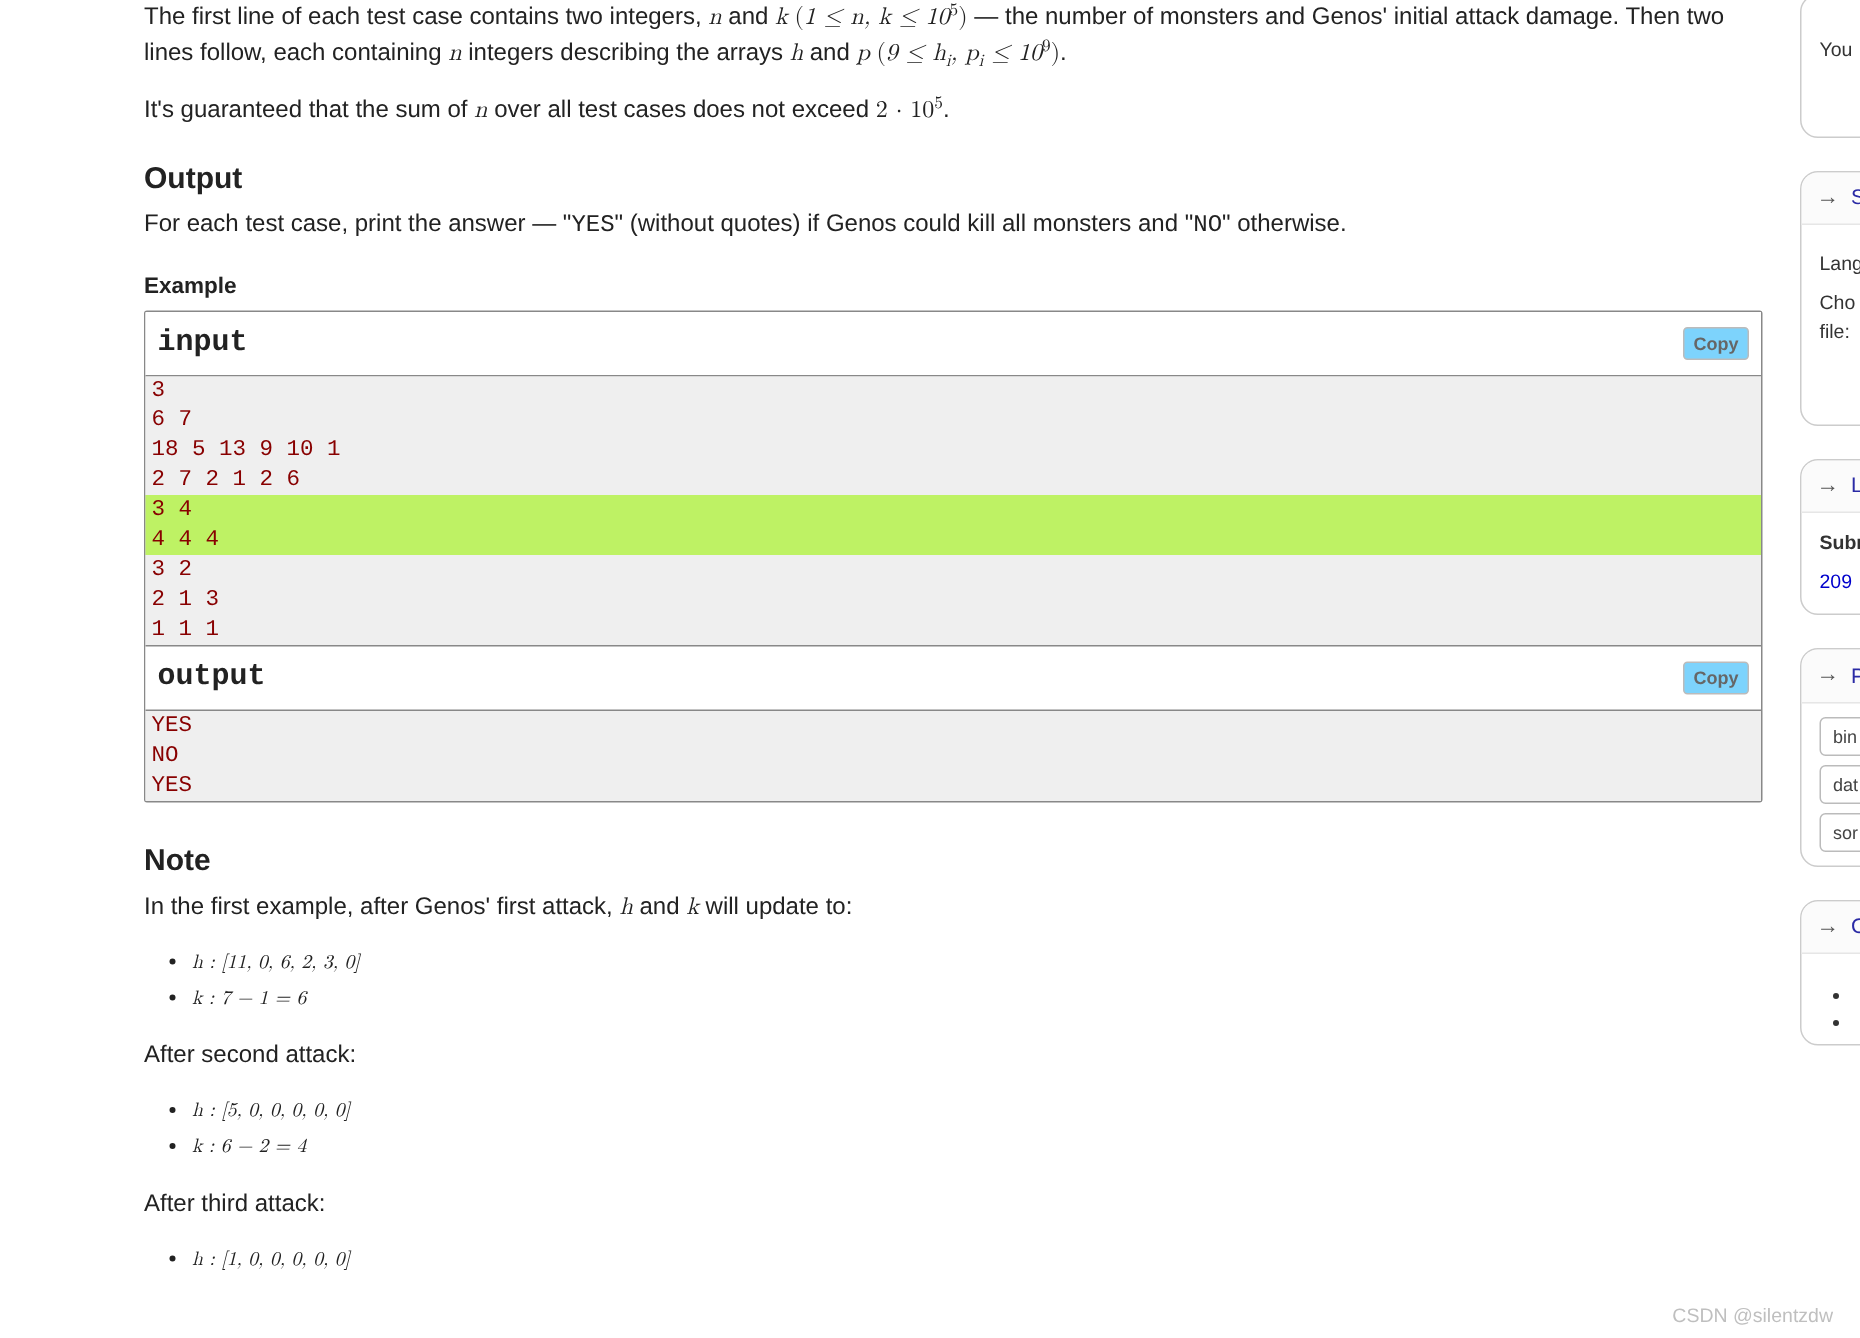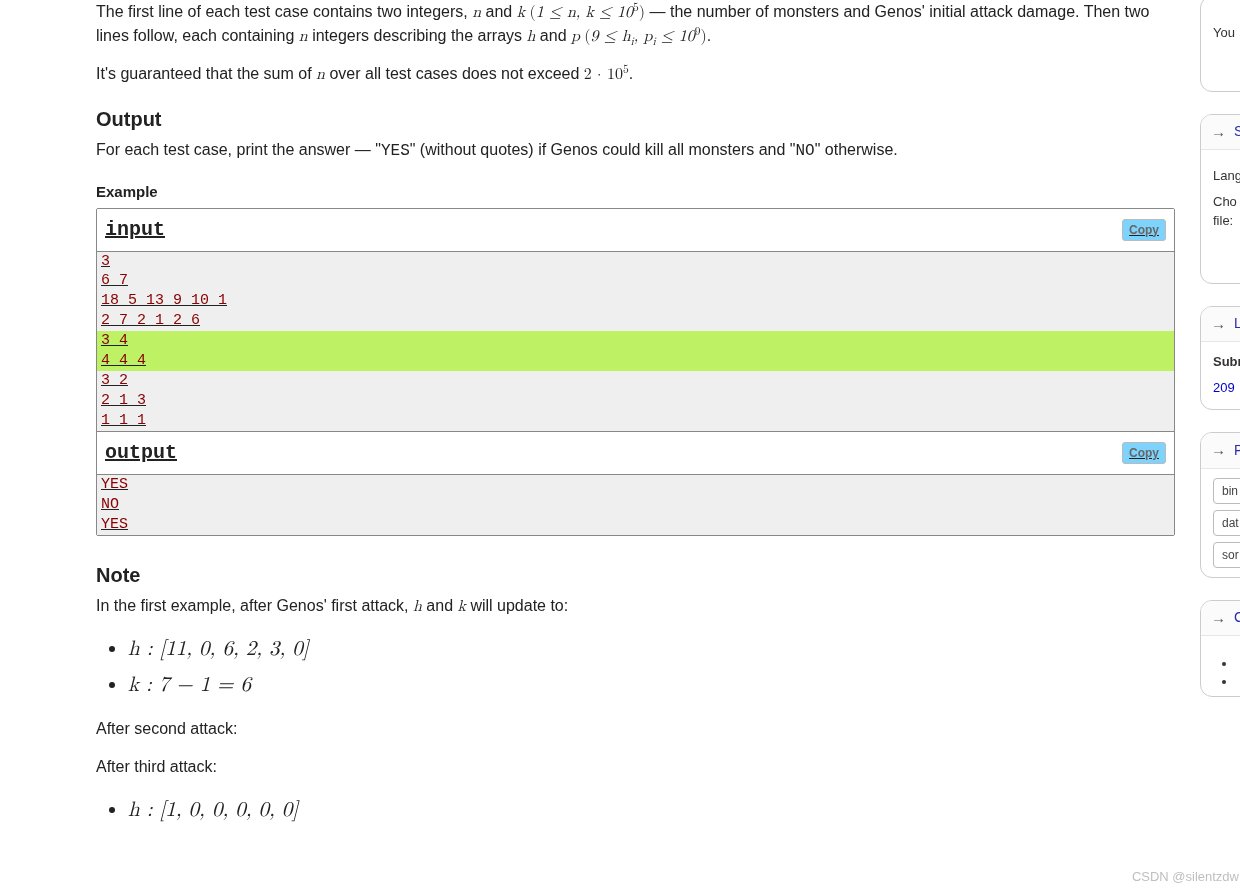--- a/index.html
+++ b/index.html
@@ -49,21 +49,20 @@
   .sup { font-size: 0.72em; vertical-align: super; line-height: 0; }
   .sub { font-size: 0.72em; vertical-align: sub; line-height: 0; }
   .tt {
     font-family: Consolas, "Courier New", monospace;
   }
 
   
   .sample {
     border: 1px solid #888;
     border-radius: 2px;
-    text-decoration: underline;
   }
   .sample-title {
     background: #ffffff;
     font-family: Consolas, "Courier New", monospace;
     font-weight: 700;
     font-size: 20px;
     padding: 6px 8px;
     border-bottom: 1px solid #888;
     display: flex;
     align-items: center;
@@ -97,21 +96,21 @@
     user-select: none;
   }
 
   
   ul.note-list {
     margin: 12px 0 16px 8px;
     padding-left: 24px;
   }
   ul.note-list li {
     margin: 4px 0;
-    font-size: 21px;
+    font-size: 13px;
   }
   ul.note-list li .formula {
     font-family: "Cambria Math", "Latin Modern Math", "Times New Roman", serif;
   }
 
   
   .sidebar {
     position: absolute;
     left: 1200px;
     top: -4px;
@@ -173,21 +172,21 @@
     cursor: pointer;
   }
   ul.sb-bullets {
     margin: 4px 0 4px 8px;
     padding-left: 16px;
   }
   ul.sb-bullets li { margin: 12px 0; height: 6px; }
 
   .watermark {
     position: fixed;
-    right: 1px;
+    right: 18px;
     bottom: 6px;
     font-size: 13px;
     color: #bfbfbf;
     font-family: Arial, sans-serif;
   }
 </style>
 </head>
 <body>
 
 <div class="page">
@@ -244,20 +243,24 @@
       <span class="mi">k</span>
       <span> will update to:</span>
     </p>
 
     <ul class="note-list">
       <li><span class="formula mi">h : [11, 0, 6, 2, 3, 0]</span></li>
       <li><span class="formula mi">k : 7 − 1 = 6</span></li>
     </ul>
 
     <p class="para">After second attack:</p>
+    <ul class="note-list">
+      <li><span class="formula mi">h : [5, 0, 0, 0, 0, 0]</span></li>
+      <li><span class="formula mi">k : 6 − 2 = 4</span></li>
+    </ul>
 
     <p class="para">After third attack:</p>
     <ul class="note-list">
       <li><span class="formula mi">h : [1, 0, 0, 0, 0, 0]</span></li>
     </ul>
 
   </div>
 
   <div class="sidebar">
 

